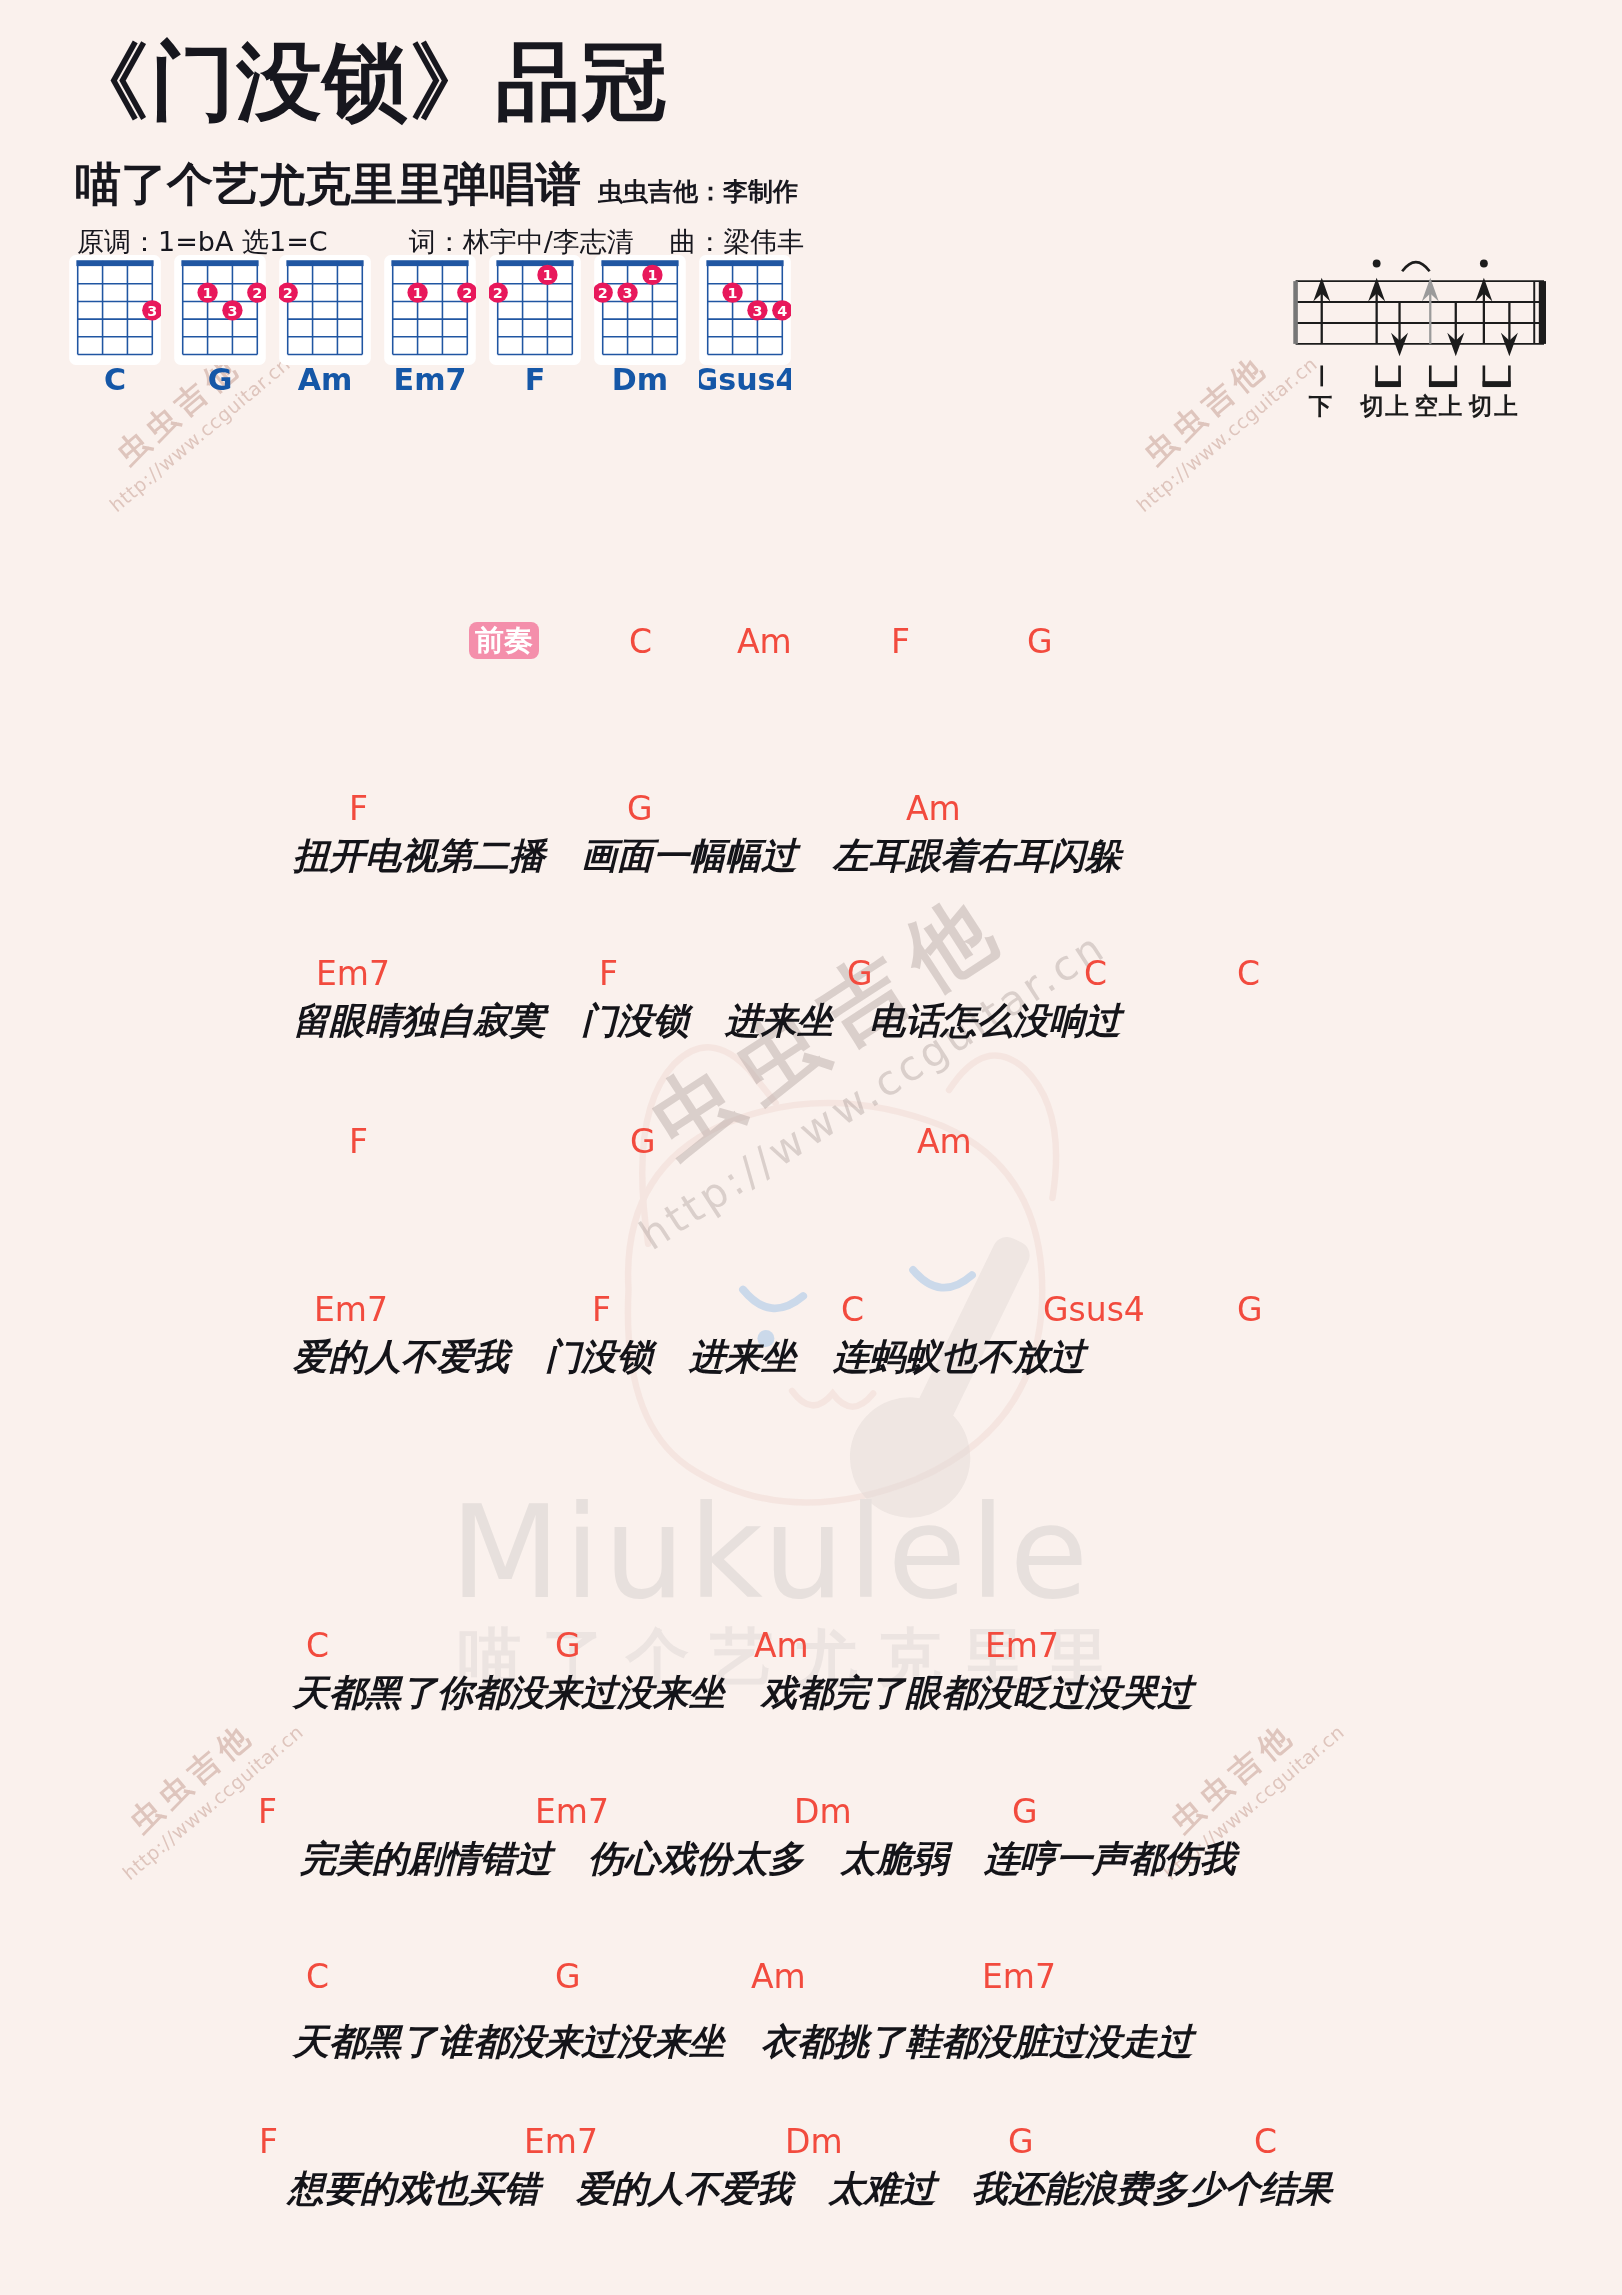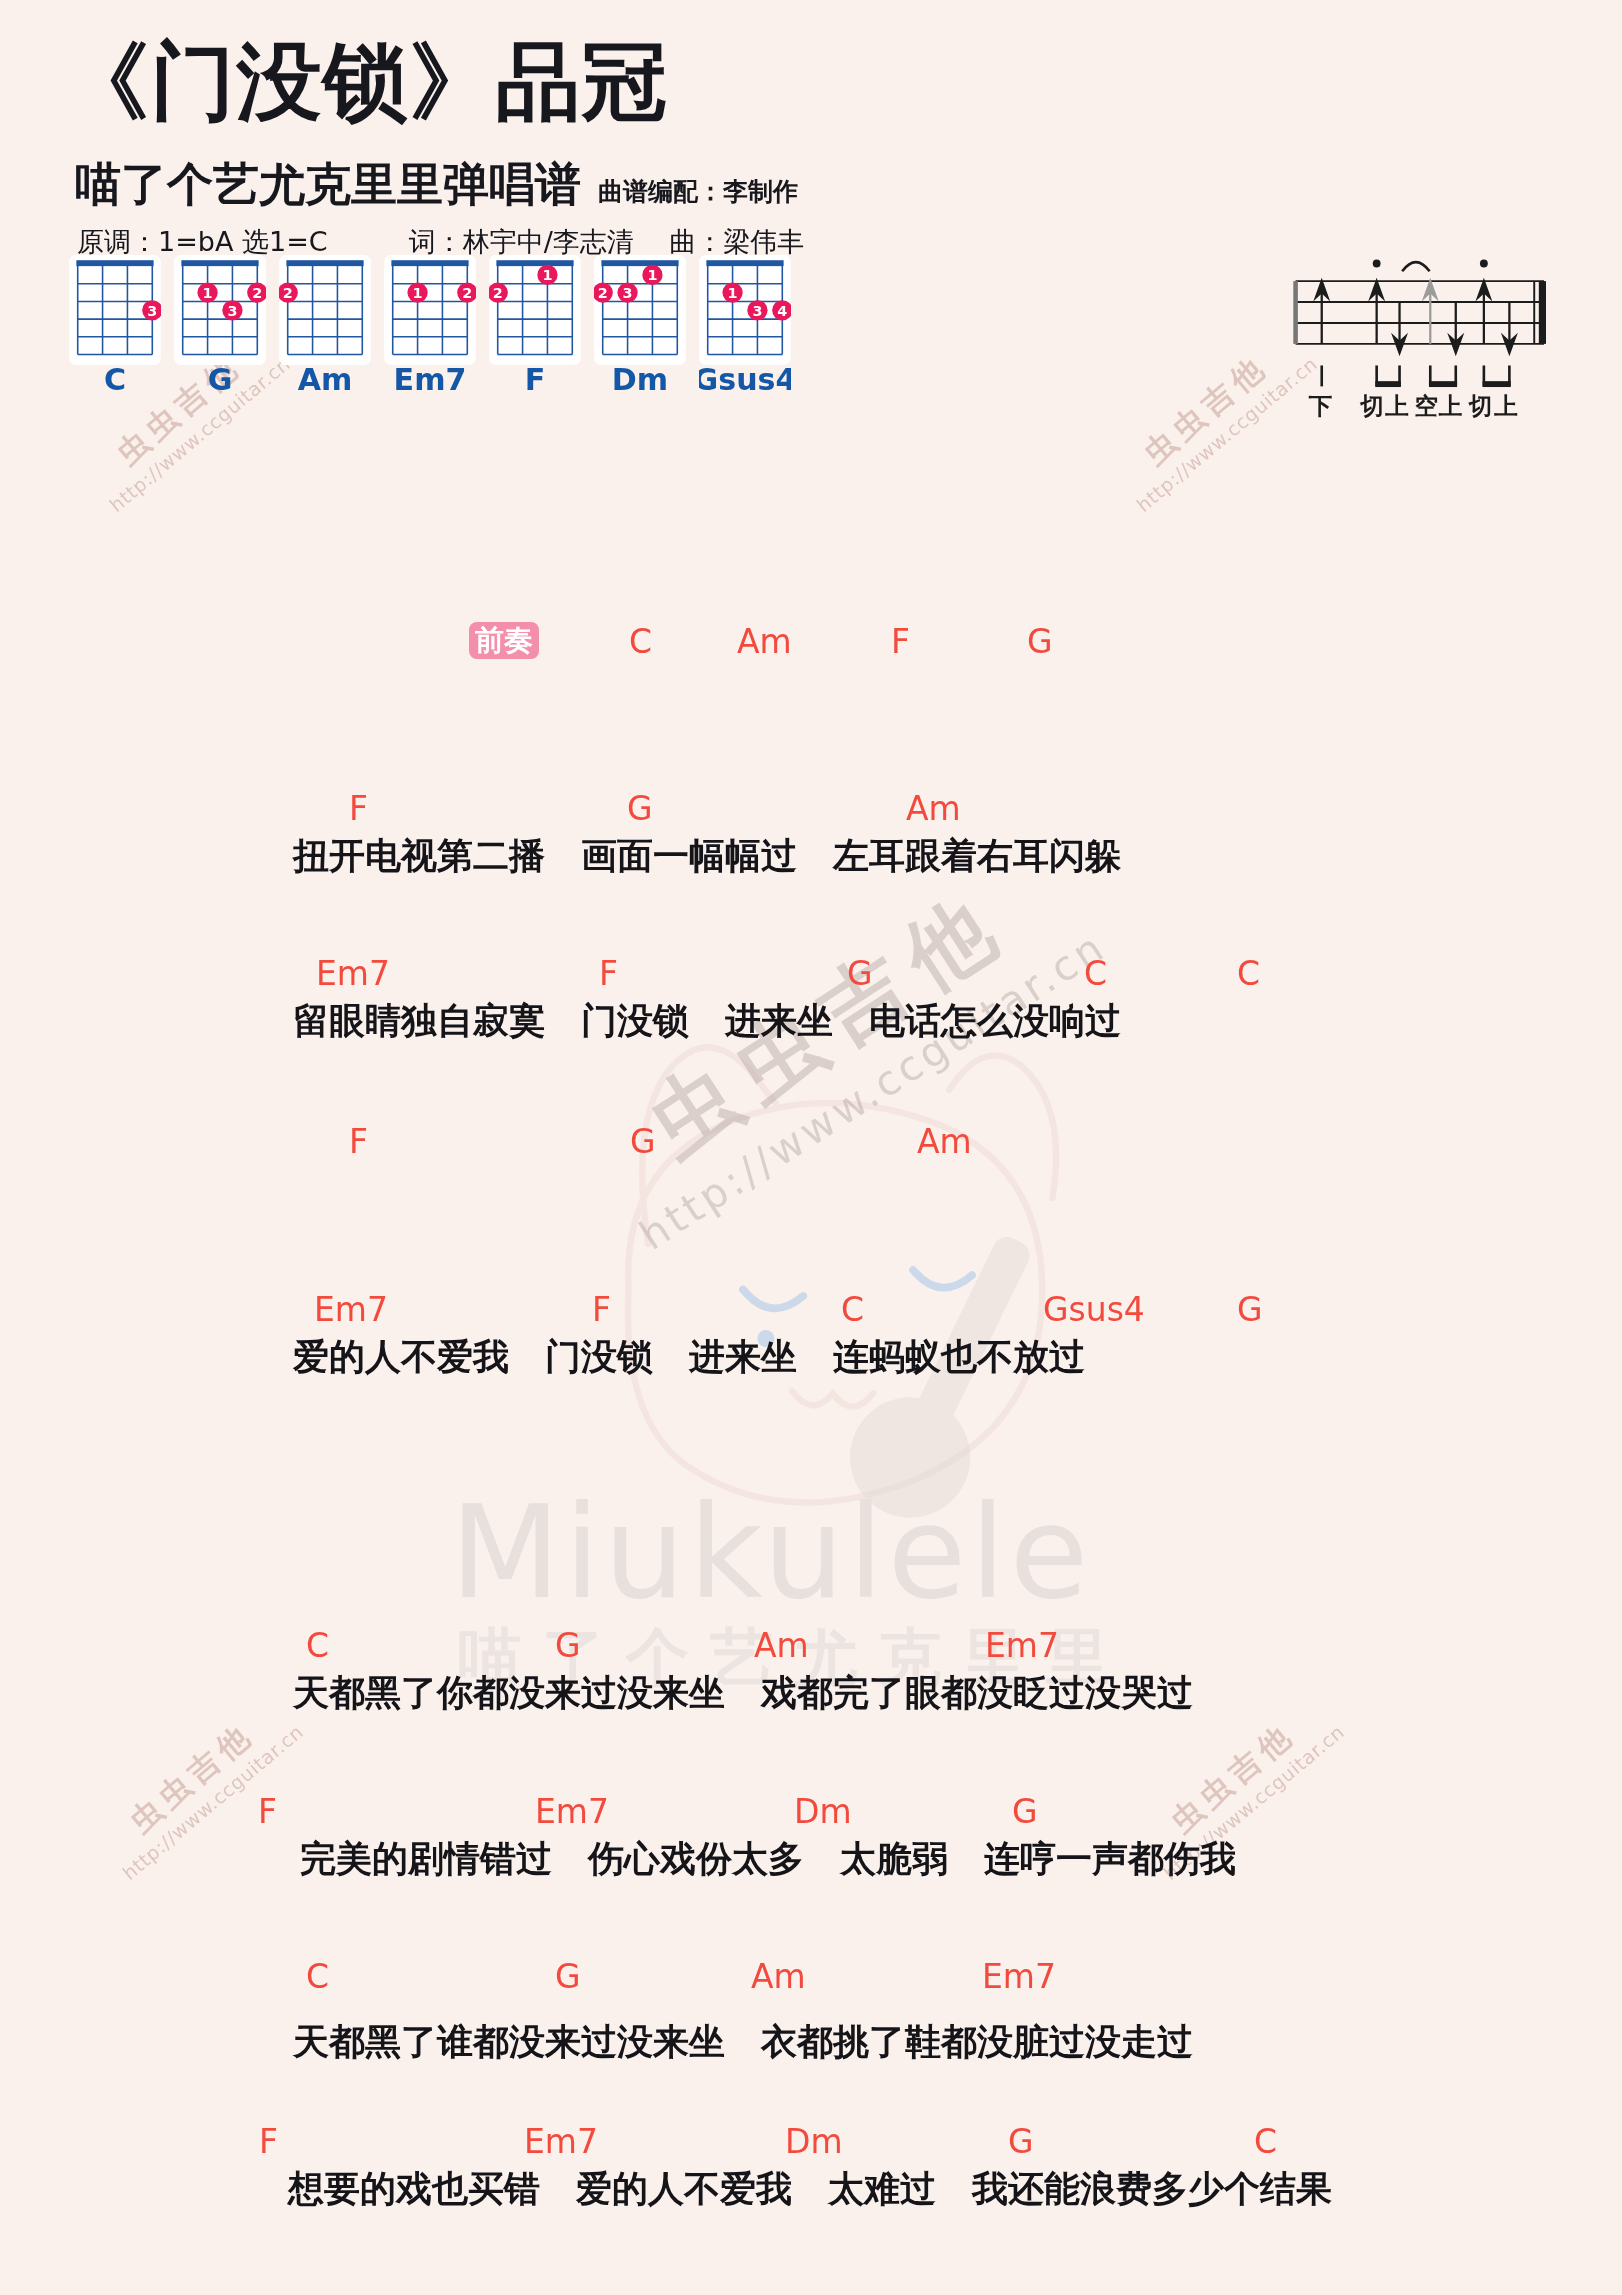--- a/index.html
+++ b/index.html
@@ -11,21 +11,21 @@
   }
   .abs{position:absolute;}
   .title{font-size:85px;font-weight:900;color:#17171e;letter-spacing:1.3px;white-space:pre;}
   .subrow{display:flex;align-items:baseline;gap:17px;}
   .subtitle{font-size:46px;font-weight:800;color:#17171e;white-space:pre;font-family:Liberation Mono, monospace;}
   .arranger{font-size:25px;font-weight:700;color:#17171e;white-space:pre;}
   .meta{font-size:27px;font-weight:400;color:#17171e;white-space:pre;}
   .diagram-row{display:flex;gap:13px;}
   .diagram{position:relative;width:92px;height:140px;}
   .chord{position:absolute;top:0;color:#f24b3e;font-size:33px;font-weight:500;white-space:pre;}
-  .lyric{position:absolute;color:#141419;font-size:36px;font-weight:600;white-space:pre;}
+  .lyric{position:absolute;color:#141419;font-size:36px;font-weight:600;white-space:pre;font-style:italic;}
   .badge{position:absolute;background:#f48fab;color:#ffffff;font-size:29px;font-weight:700;
          padding:2px 6px;border-radius:7.9px;line-height:1.15;}
   .line-block{position:absolute;left:0;width:1623px;height:92px;}
   
   .wm{position:absolute;text-align:center;color:#c49a8e;opacity:.5;
       transform:rotate(-40deg);pointer-events:none;z-index:0;}
   .wm .b{font-size:31px;font-weight:700;letter-spacing:6.5px;white-space:pre;}
   .wm .u{font-size:19px;letter-spacing:0.7px;white-space:pre;}
   .wm-center{transform:rotate(-33deg);color:#b4a7a3;opacity:.45;}
   .wm-center .b{font-size:84px;letter-spacing:17px;}
@@ -81,21 +81,21 @@
       <div class="u">http://www.ccguitar.cn</div>
     </div>
   </div>
 
 <div class="content">
 
   <div class="abs title" style="left:64px;top:25px;">《门没锁》品冠</div>
 
   <div class="abs subrow" style="left:75px;top:154px;">
     <span class="subtitle">喵了个艺尤克里里弹唱谱</span>
-    <span class="arranger">曲谱编配：李制作</span>
+    <span class="arranger">虫虫吉他：李制作</span>
   </div>
 
   <div class="abs meta" style="left:77px;top:224px;">原调：1=bA 选1=C　　　词：林宇中/李志清　 曲：梁伟丰</div>
 
   <div class="abs diagram-row" id="diagram-row" style="left:69px;top:255px;">
       <div class="diagram"><svg xmlns="http://www.w3.org/2000/svg" width="92" height="140" viewBox="0 0 140 214">
           <rect x="0" y="0" width="140" height="168" rx="10" fill="#ffffff"></rect>
           <rect x="11" y="8" width="118" height="9" fill="#2056a2"></rect>
           <line x1="13" y1="44" x2="127" y2="44" stroke="#2056a2" stroke-width="2.4"></line>
           <line x1="13" y1="71" x2="127" y2="71" stroke="#2056a2" stroke-width="2.4"></line>

